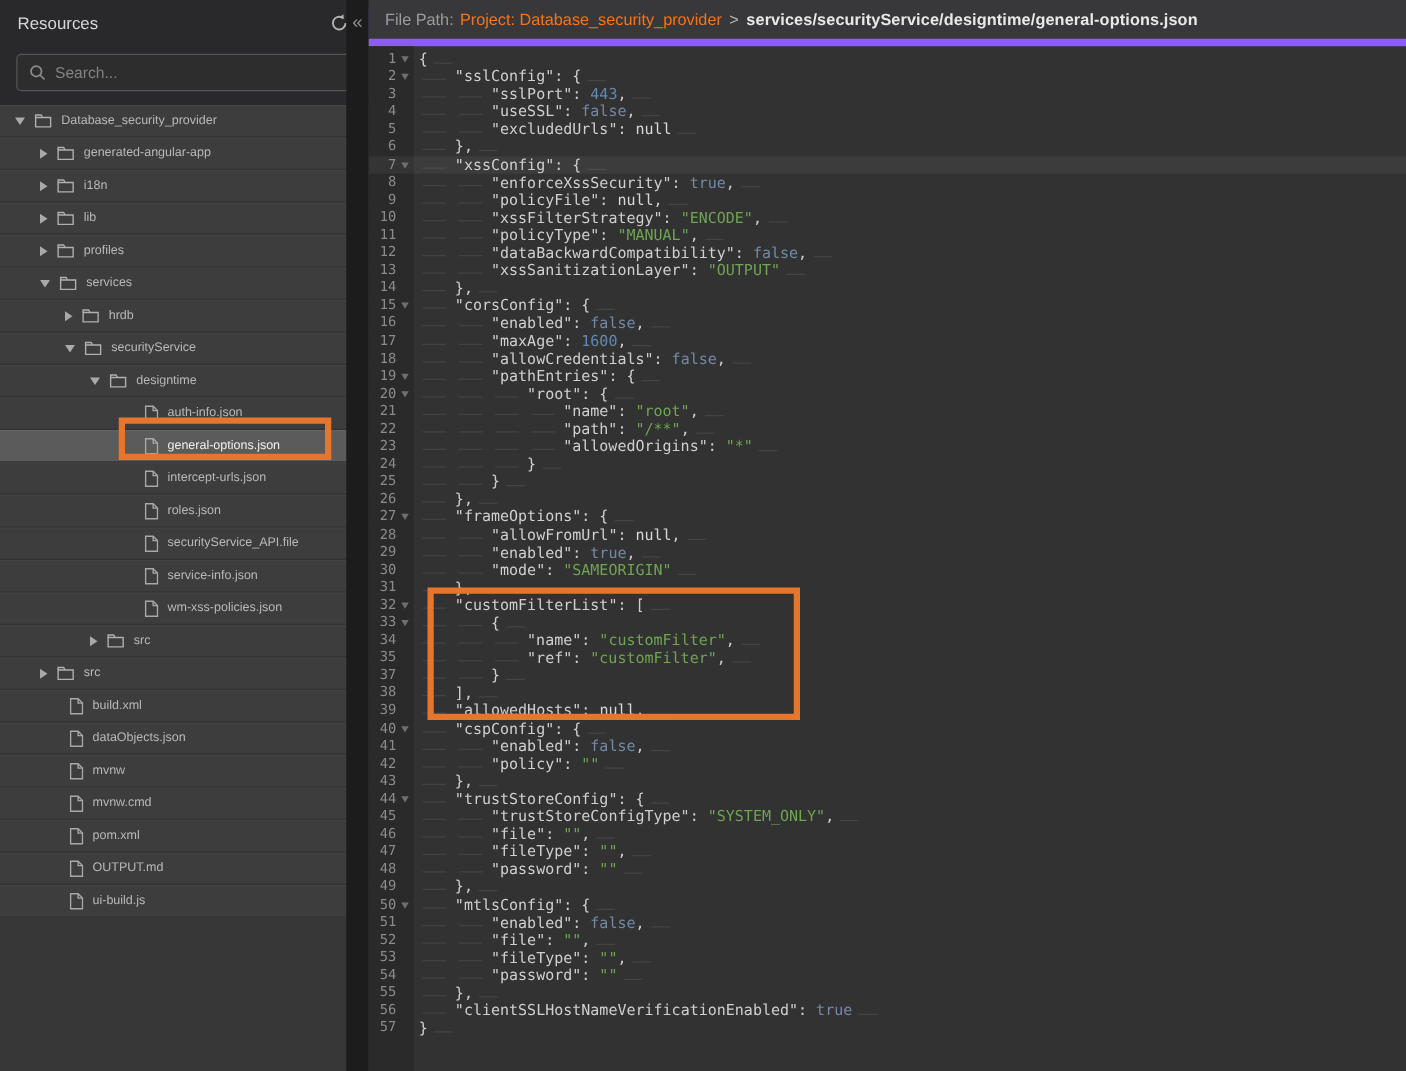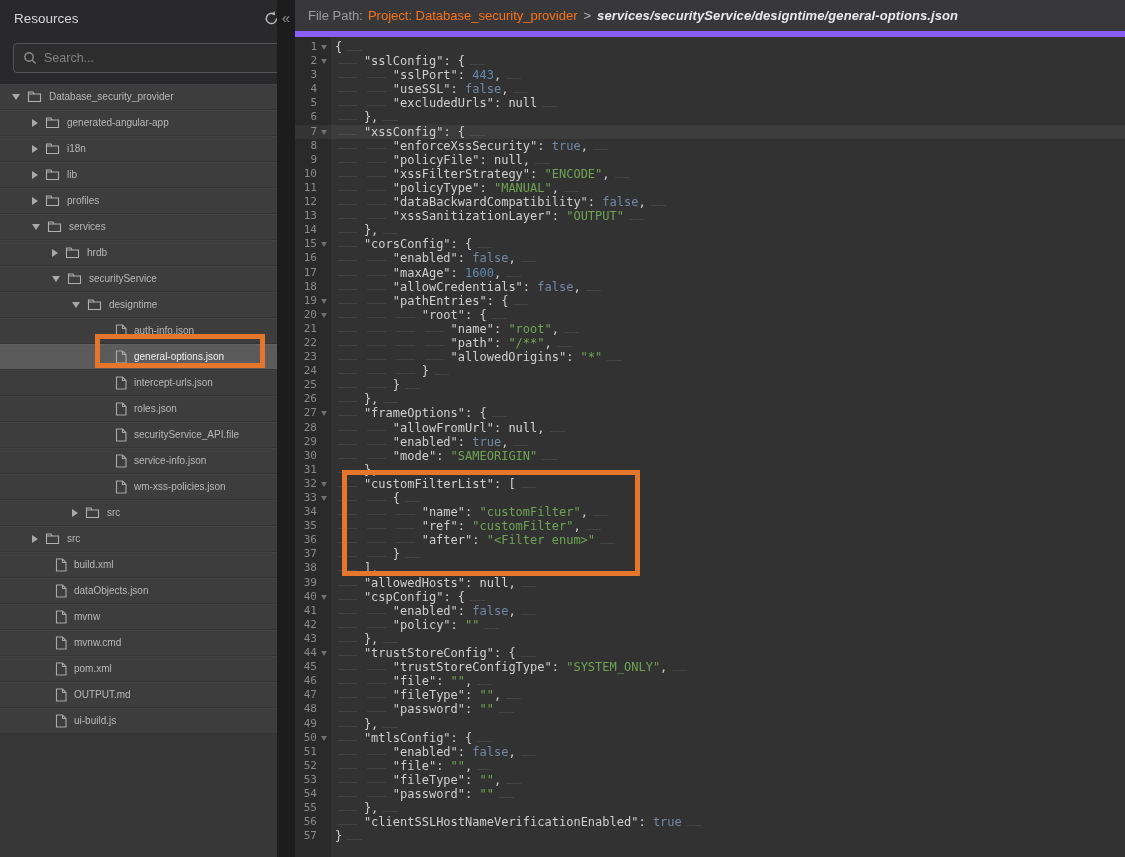--- a/index.html
+++ b/index.html
@@ -30,21 +30,21 @@
   .tlabel { white-space:nowrap; }
   
   .splitter { position:absolute; left:277px; top:0; width:18px; height:857px; background:#1c1c1c; }
   .collapse { display:block; text-align:center; color:#8f8f8f; font-size:15px; margin-top:9px; cursor:pointer; }
   
   .main { position:absolute; left:295px; top:0; width:830px; height:857px; background:#323232; }
   .filebar { height:37px; background:#38383a; border-bottom:6px solid #8b5cf6; display:flex; align-items:center; padding-left:13px; font-size:13px; white-space:pre; }
   .fp-label { color:#9c9c9c; }
   .fp-project { color:#f97316; margin-left:5px; }
   .fp-sep { color:#b4b4b4; margin:0 6px; }
-  .fp-path { color:#e9e9e9; font-weight:bold; letter-spacing:0.1px;font-style:italic; }
+  .fp-path { color:#e9e9e9; font-weight:bold; letter-spacing:0.1px; }
   .code-area { position:relative; height:820px; padding-top:3px; font-family:"DejaVu Sans Mono", monospace; }
   .gutterbg { position:absolute; left:0; top:0; bottom:0; width:36px; background:#2a2a2a; }
   .cl { position:relative; display:flex; height:14.1px; line-height:14.1px; font-size:12px; }
   .cl.active { background:rgba(255,255,255,0.05); }
   .ln { width:22px; flex:none; text-align:right; color:#8b8b8b; font-size:11px; }
   .fd { width:14px; flex:none; position:relative; }
   .fd .foldarr { position:absolute; left:4px; top:5px; width:0; height:0; border-top:5px solid #6f6f6f; border-left:3.5px solid transparent; border-right:3.5px solid transparent; cursor:pointer; }
   .codeline { white-space:pre; padding-left:4px; }
   .codeline::after { content:""; display:inline-block; width:15px; height:7px; margin-left:5px; border-bottom:1px solid rgba(255,255,255,0.09); }
   .tab { display:inline-block; width:28.9px; height:12px; vertical-align:text-bottom; position:relative; }
@@ -544,25 +544,20 @@
             <span class="ln">34</span>
             <span class="fd"></span>
             <span class="codeline"><span class="tab"></span><span class="tab"></span><span class="tab"></span><span class="t-k">"name"</span><span class="t-p">: </span><span class="t-s">"customFilter"</span><span class="t-p">,</span></span>
           </div>
           <div class="cl">
             <span class="ln">35</span>
             <span class="fd"></span>
             <span class="codeline"><span class="tab"></span><span class="tab"></span><span class="tab"></span><span class="t-k">"ref"</span><span class="t-p">: </span><span class="t-s">"customFilter"</span><span class="t-p">,</span></span>
           </div>
           <div class="cl">
-            <span class="ln">36</span>
-            <span class="fd"></span>
-            <span class="codeline"><span class="tab"></span><span class="tab"></span><span class="tab"></span><span class="t-k">"after"</span><span class="t-p">: </span><span class="t-s">"&lt;Filter enum&gt;"</span></span>
-          </div>
-          <div class="cl">
             <span class="ln">37</span>
             <span class="fd"></span>
             <span class="codeline"><span class="tab"></span><span class="tab"></span><span class="t-p">}</span></span>
           </div>
           <div class="cl">
             <span class="ln">38</span>
             <span class="fd"></span>
             <span class="codeline"><span class="tab"></span><span class="t-p">],</span></span>
           </div>
           <div class="cl">

